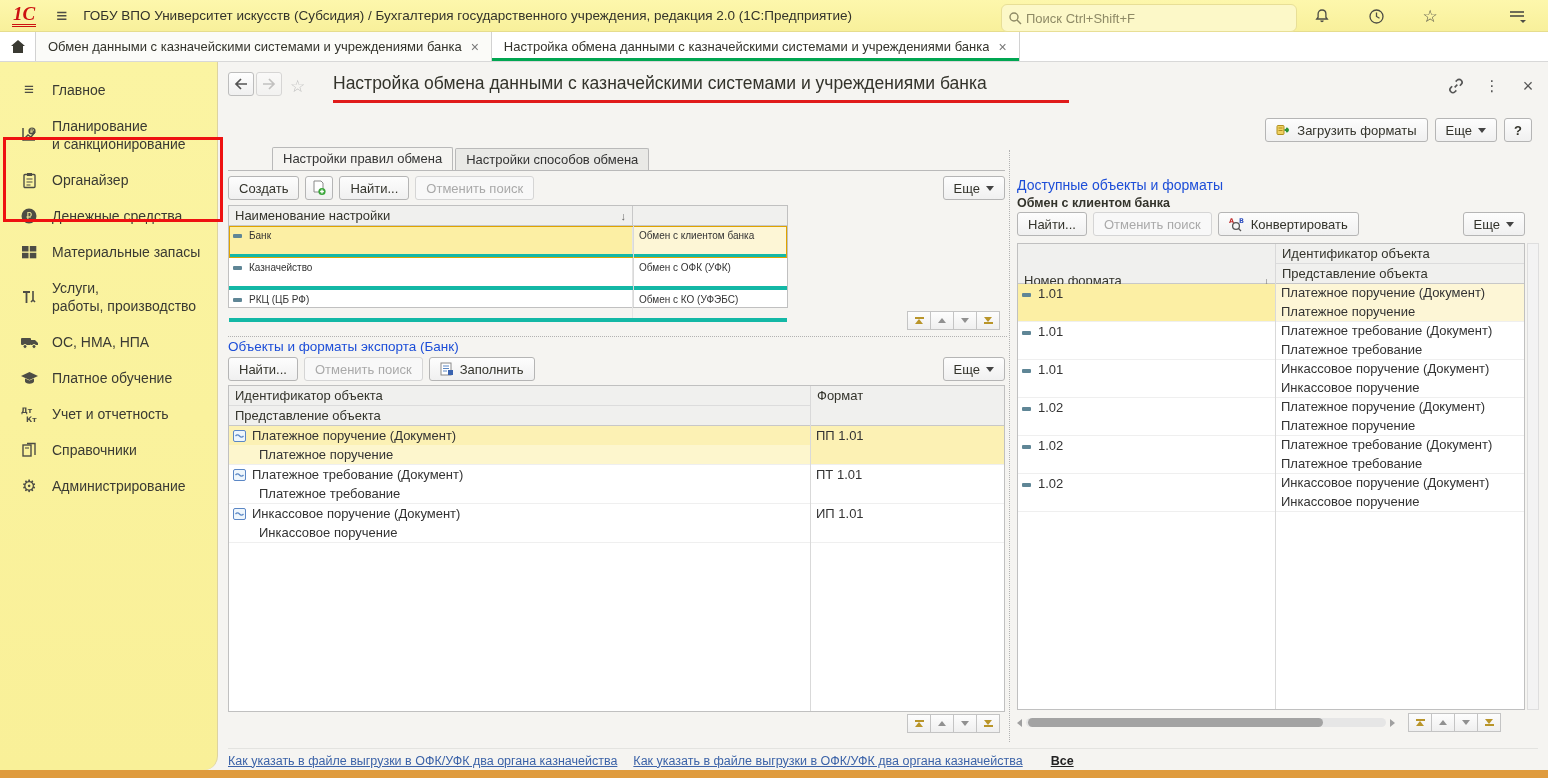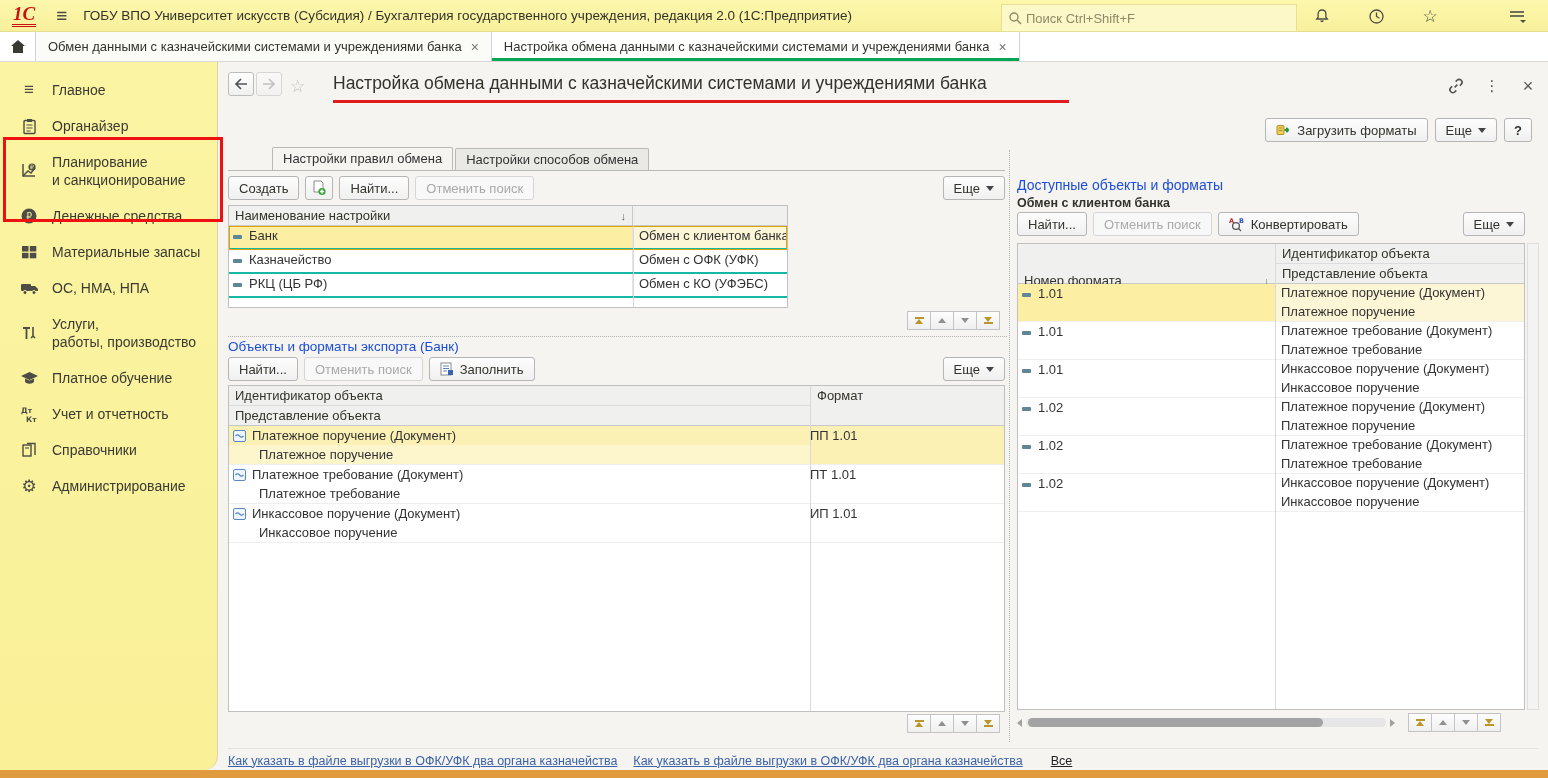--- a/index.html
+++ b/index.html
@@ -12,21 +12,21 @@
   
   .topbar { position:absolute; left:0; top:0; width:1548px; height:32px;
     background:linear-gradient(#fdf7ac,#f8f09b); border-bottom:1px solid #e6dd8e;
     display:flex; align-items:center; }
   .logo { margin-left:12px; font-family:"Liberation Serif","DejaVu Serif",serif;
     font-weight:bold; font-style:italic; font-size:19px; color:#cc1111;
     border-bottom:3px double #cc1111; line-height:20px; padding:0 1px; }
   .hamburger { margin-left:20px; font-size:19px; color:#4d4d45; cursor:pointer; line-height:1; }
   .app-title { margin-left:16px; font-size:13.5px; color:#33332b; white-space:nowrap; }
   .search-box { position:absolute; left:1001px; top:4px; width:296px; height:28px;
-    background:#fcf8c8; border:1px solid #e8df96; border-radius:0;
+    background:#fcf8c8; border:1px solid #e8df96; border-radius:6px;
     display:flex; align-items:center; padding:0 6px; }
   .search-box input { border:none; outline:none; background:transparent; flex:1;
     font:13px "Liberation Sans","DejaVu Sans",sans-serif; color:#33332b; margin-left:4px; }
   .search-box input::placeholder { color:#8e8a66; }
   .tb-ico { position:absolute; top:5px; width:24px; height:22px; display:flex;
     align-items:center; justify-content:center; cursor:pointer; color:#4d4d45; }
   .tb-star { font-size:17px; }
   
   .tabbar { position:absolute; left:0; top:32px; width:1548px; height:30px;
     background:#fff; border-bottom:1px solid #d8d8d8; display:flex; align-items:stretch; }
@@ -81,21 +81,21 @@
   
   .tbl { position:absolute; background:#fff; border:1px solid #c0c0c0; }
   .tbl-head { background:#f0f0ee; border-bottom:1px solid #c8c8c8; position:relative;flex-direction:column; }
   .hcell { font-size:13px; color:#33332b; padding:0 6px; line-height:20px; white-space:nowrap; overflow:hidden; }
   .sort { color:#666; font-size:11px; margin-left:4px; }
   .col-div { position:absolute; top:0; bottom:0; width:1px; background:#d9d9d9; }
   .row-mark { display:inline-block; width:9px; height:4px; background:#5f8696; border-radius:1px; margin:0 7px 1px 4px; }
   
   .rules-toolbar { position:absolute; left:228px; top:176px; width:777px; display:flex; gap:6px; }
   .rules-tbl { left:228px; top:205px; width:560px; height:103px; }
-  .rrow { display:flex; height:24px; line-height:19px; font-size:13px; border-bottom:2px solid #14b8a6; }
+  .rrow { display:flex; height:32px; line-height:19px; font-size:10px; border-bottom:4px solid #14b8a6; }
   .rrow .c1 { width:404px; border-right:1px solid #e4e4e4; overflow:hidden; white-space:nowrap; }
   .rrow .c2 { flex:1; padding-left:6px; overflow:hidden; white-space:nowrap; }
   .rrow.sel { outline:1px solid #dfa300; outline-offset:-1px; }
   .rrow.sel .c1 { background:#fcefa4; }
   .rrow.sel .c2 { background:#fdf6d6; }
   .nav-grp { position:absolute; display:flex; }
   .nav-btn { width:24px; height:19px; border:1px solid #c4c4c4; background:linear-gradient(#fdfdfd,#efefef);
     display:flex; flex-direction:column; align-items:center; justify-content:center; cursor:pointer; margin-left:-1px; }
   .tri { width:0; height:0; border-left:4px solid transparent; border-right:4px solid transparent; }
   .tri.up { border-bottom:5px solid #909090; }
@@ -111,21 +111,21 @@
   .sp { flex:1; }
   
   .exp-tbl { left:228px; top:385px; width:777px; height:327px; }
   .exp-head { display:grid; grid-template-columns:581px 1fr; grid-template-rows:20px 20px; }
   .exp-head .h-id { grid-row:1; border-bottom:1px solid #dcdcdc; }
   .exp-head .h-fmt { grid-row:1 / span 2; border-left:1px solid #c8c8c8; }
   .exp-head .h-view { grid-row:2; }
   .xrow { display:grid; grid-template-columns:581px 1fr; grid-template-rows:19px 19px;
     font-size:13px; line-height:19px; border-bottom:1px solid #efefef; }
   .xrow .id { grid-row:1; display:flex; align-items:center; padding-left:4px; white-space:nowrap; overflow:hidden; }
-  .xrow .fmt { grid-row:1/span 2; white-space:nowrap; }
+  .xrow .fmt { grid-row:1/span 2; padding-left:6px; white-space:nowrap; }
   .xrow .view { grid-row:2; padding-left:30px; white-space:nowrap; overflow:hidden; }
   .xrow.sel { background:#fcf1b4; }
   .xrow.sel .view { background:#fdf6cd; }
   .doc-ico { display:inline-flex; margin-right:6px; }
   
   .av-toolbar { position:absolute; left:1017px; top:212px; width:508px; display:flex; gap:6px; }
   .av-tbl { left:1017px; top:243px; width:508px; height:467px; }
   .av-head { display:grid; grid-template-columns:257px 1fr; grid-template-rows:20px 20px; }
   .av-head .h-num { grid-row:1/span 2; display:flex; align-items:flex-start; }
   .av-head .h-id { grid-row:1; border-left:1px solid #c8c8c8; border-bottom:1px solid #dcdcdc; }
@@ -141,21 +141,21 @@
   .hscroll-row { position:absolute; left:1017px; top:713px; width:508px; height:19px; display:flex; align-items:center; }
   .sc-arr { width:0; height:0; border-top:4px solid transparent; border-bottom:4px solid transparent; cursor:pointer; }
   .sc-arr.left { border-right:5px solid #a0a0a0; margin-right:4px; }
   .sc-arr.right { border-left:5px solid #a0a0a0; margin-left:4px; }
   .sc-track { width:360px; height:9px; background:#e6e6e6; border-radius:5px; position:relative; }
   .sc-thumb { position:absolute; left:2px; top:0; width:295px; height:9px; background:#a3a3a3; border-radius:5px; cursor:pointer; }
   
   .footer { position:absolute; left:228px; top:748px; width:1310px; height:22px;
     border-top:1px solid #e3e3e0; display:flex; align-items:center; gap:16px; padding-top:2px; }
   .flink { color:#3c63a8; text-decoration:underline; font-size:12.5px; cursor:pointer; white-space:nowrap; }
-  .flink.all { color:#222; margin-left:12px; }
+  .flink.all { color:#222; margin-left:12px;font-weight:bold; }
   
   .bottom-strip { position:absolute; left:0; top:770px; width:1548px; height:8px; background:#df9b3e; }
   
   .ann-rect { position:absolute; left:3px; top:137px; width:220px; height:85px;
     border:3px solid #ee1111; z-index:50; pointer-events:none; }
   .ann-underline { position:absolute; left:333px; top:100px; width:736px; height:3px;
     background:#e01b1b; z-index:50; pointer-events:none; }
   svg { display:block; }
 </style>
 </head>
@@ -214,84 +214,84 @@
       <span class="lbl">Настройка обмена данными с казначейскими системами и учреждениями банка</span>
       <span class="x">×</span>
     </div>
   </div>
 
   <div class="sidebar">
     <div class="side-item">
       <span class="side-ico" style="font-weight:bold">≡</span>
       <span class="side-lbl">Главное</span>
     </div>
+    <div class="side-item two">
+      <span class="side-ico">
+        <svg width="18" height="18" viewBox="0 0 18 18">
+            <path d="M3 2v12h12" fill="none" stroke="#4d4d45" stroke-width="1.5"></path>
+            <path d="M3 14l5-5 3 2 4-5" fill="none" stroke="#4d4d45" stroke-width="1.4"></path>
+            <circle cx="12" cy="5" r="3.6" fill="#4d4d45"></circle>
+            <text x="12" y="7.2" font-size="6" fill="#fbf4a2" text-anchor="middle" font-family="DejaVu Sans">₽</text>
+          </svg>
+      </span>
+      <span class="side-lbl">Планирование
+и санкционирование</span>
+    </div>
     <div class="side-item">
       <span class="side-ico">
         <svg width="15" height="17" viewBox="0 0 15 17">
             <rect x="2" y="2.5" width="11" height="13" rx="1" fill="none" stroke="#4d4d45" stroke-width="1.4"></rect>
             <rect x="5" y="1" width="5" height="3" fill="#4d4d45"></rect>
             <line x1="4.5" y1="7" x2="10.5" y2="7" stroke="#4d4d45" stroke-width="1.2"></line>
             <line x1="4.5" y1="10" x2="10.5" y2="10" stroke="#4d4d45" stroke-width="1.2"></line>
             <line x1="4.5" y1="13" x2="8.5" y2="13" stroke="#4d4d45" stroke-width="1.2"></line>
           </svg>
       </span>
       <span class="side-lbl">Органайзер</span>
     </div>
-    <div class="side-item two">
-      <span class="side-ico">
-        <svg width="18" height="18" viewBox="0 0 18 18">
-            <path d="M3 2v12h12" fill="none" stroke="#4d4d45" stroke-width="1.5"></path>
-            <path d="M3 14l5-5 3 2 4-5" fill="none" stroke="#4d4d45" stroke-width="1.4"></path>
-            <circle cx="12" cy="5" r="3.6" fill="#4d4d45"></circle>
-            <text x="12" y="7.2" font-size="6" fill="#fbf4a2" text-anchor="middle" font-family="DejaVu Sans">₽</text>
-          </svg>
-      </span>
-      <span class="side-lbl">Планирование
-и санкционирование</span>
-    </div>
     <div class="side-item">
       <span class="side-ico">
         <svg width="18" height="18" viewBox="0 0 18 18">
             <circle cx="9" cy="9" r="7.5" fill="#4d4d45"></circle>
             <text x="9" y="12.2" font-size="9" fill="#fbf4a2" text-anchor="middle" font-family="DejaVu Sans">₽</text>
           </svg>
       </span>
       <span class="side-lbl">Денежные средства</span>
     </div>
     <div class="side-item">
       <span class="side-ico">
         <svg width="16" height="16" viewBox="0 0 16 16">
             <rect x="1" y="2" width="6.5" height="5.5" fill="#4d4d45"></rect>
             <rect x="8.8" y="2" width="6.5" height="5.5" fill="#4d4d45"></rect>
             <rect x="1" y="8.8" width="6.5" height="5.5" fill="#4d4d45"></rect>
             <rect x="8.8" y="8.8" width="6.5" height="5.5" fill="#4d4d45"></rect>
           </svg>
       </span>
       <span class="side-lbl">Материальные запасы</span>
     </div>
+    <div class="side-item two">
+      <span class="side-ico">
+        <svg width="16" height="17" viewBox="0 0 16 17">
+            <path d="M2 3h7M5.5 3v11" stroke="#4d4d45" stroke-width="1.8" fill="none"></path>
+            <path d="M12 2v9m0 0l-2 2m2-2l2 2" stroke="#4d4d45" stroke-width="1.6" fill="none"></path>
+          </svg>
+      </span>
+      <span class="side-lbl">Услуги,
+работы, производство</span>
+    </div>
     <div class="side-item">
       <span class="side-ico">
         <svg width="19" height="15" viewBox="0 0 19 15">
             <rect x="1" y="3" width="10" height="7" rx="1" fill="#4d4d45"></rect>
             <path d="M11 5h4l3 3v2h-7z" fill="#4d4d45"></path>
             <circle cx="5" cy="11.5" r="2" fill="#4d4d45" stroke="#fbf4a2" stroke-width="1"></circle>
             <circle cx="14" cy="11.5" r="2" fill="#4d4d45" stroke="#fbf4a2" stroke-width="1"></circle>
           </svg>
       </span>
       <span class="side-lbl">ОС, НМА, НПА</span>
-    </div>
-    <div class="side-item two">
-      <span class="side-ico">
-        <svg width="16" height="17" viewBox="0 0 16 17">
-            <path d="M2 3h7M5.5 3v11" stroke="#4d4d45" stroke-width="1.8" fill="none"></path>
-            <path d="M12 2v9m0 0l-2 2m2-2l2 2" stroke="#4d4d45" stroke-width="1.6" fill="none"></path>
-          </svg>
-      </span>
-      <span class="side-lbl">Услуги,
-работы, производство</span>
     </div>
     <div class="side-item">
       <span class="side-ico">
         <svg width="19" height="15" viewBox="0 0 19 15">
             <path d="M9.5 1L18 5 9.5 9 1 5z" fill="#4d4d45"></path>
             <path d="M5 7.5v3c0 1.2 2 2.3 4.5 2.3S14 11.7 14 10.5v-3l-4.5 2.1z" fill="#4d4d45"></path>
           </svg>
       </span>
       <span class="side-lbl">Платное обучение</span>
     </div>

